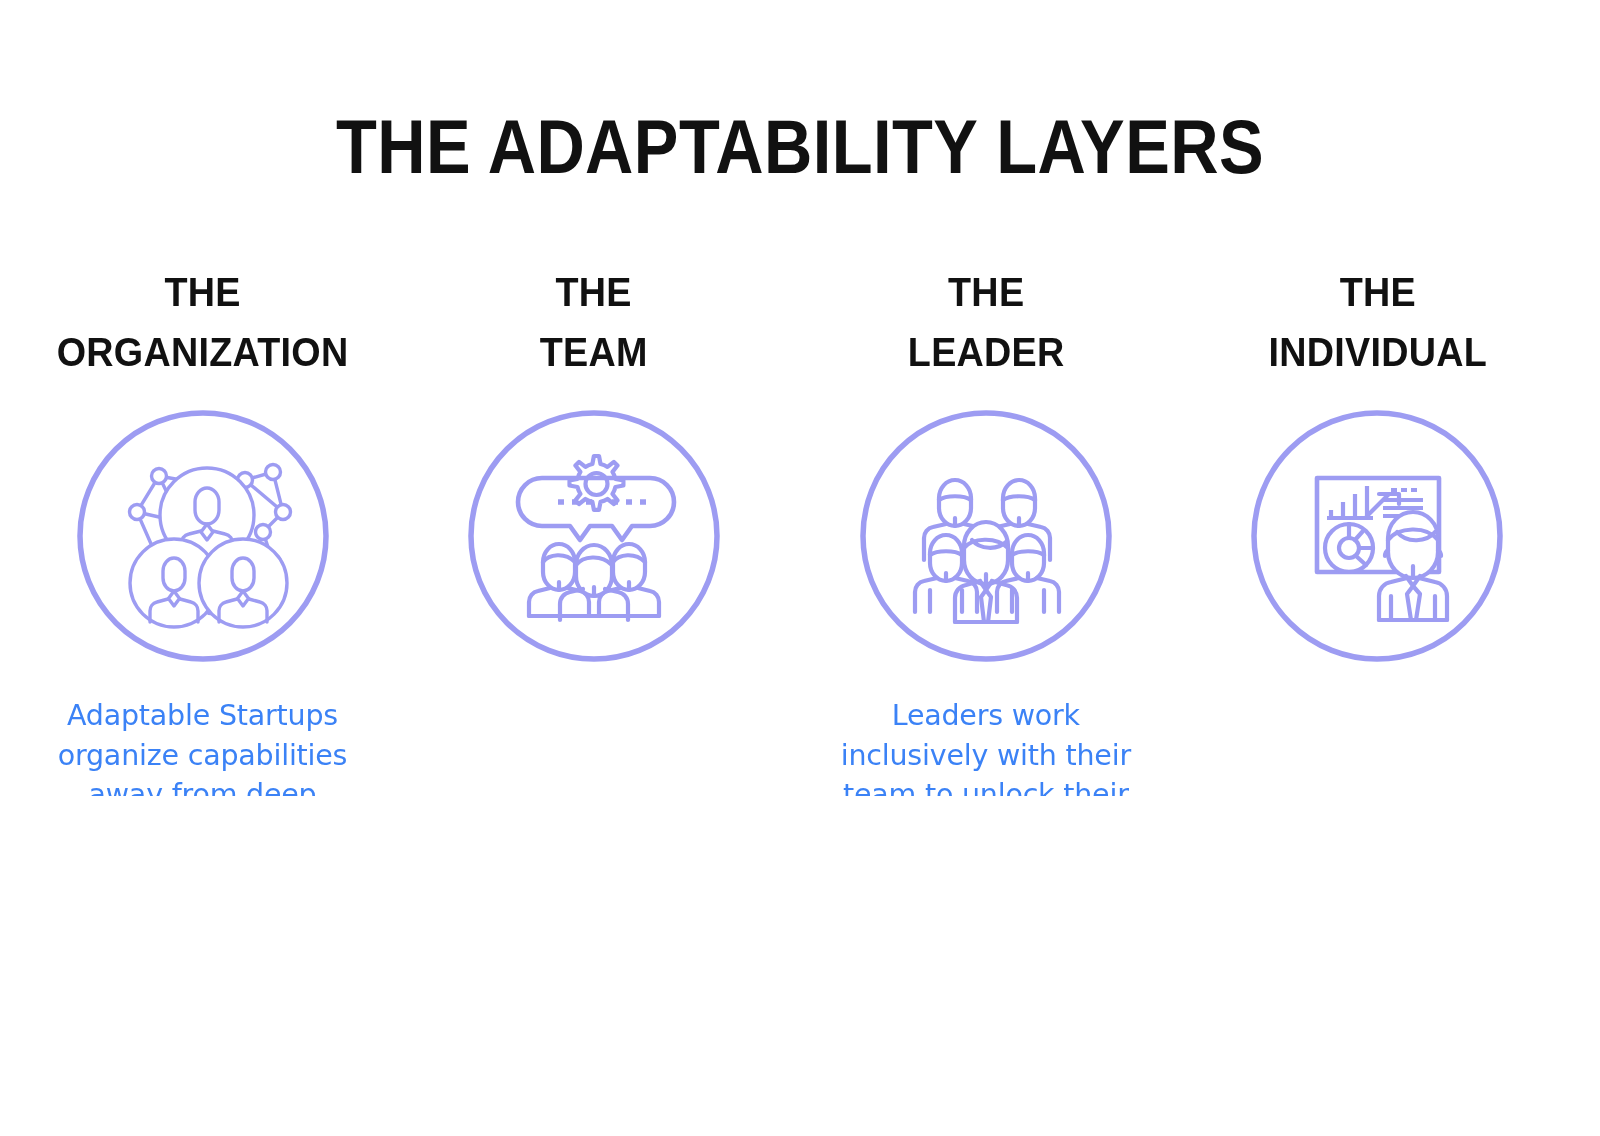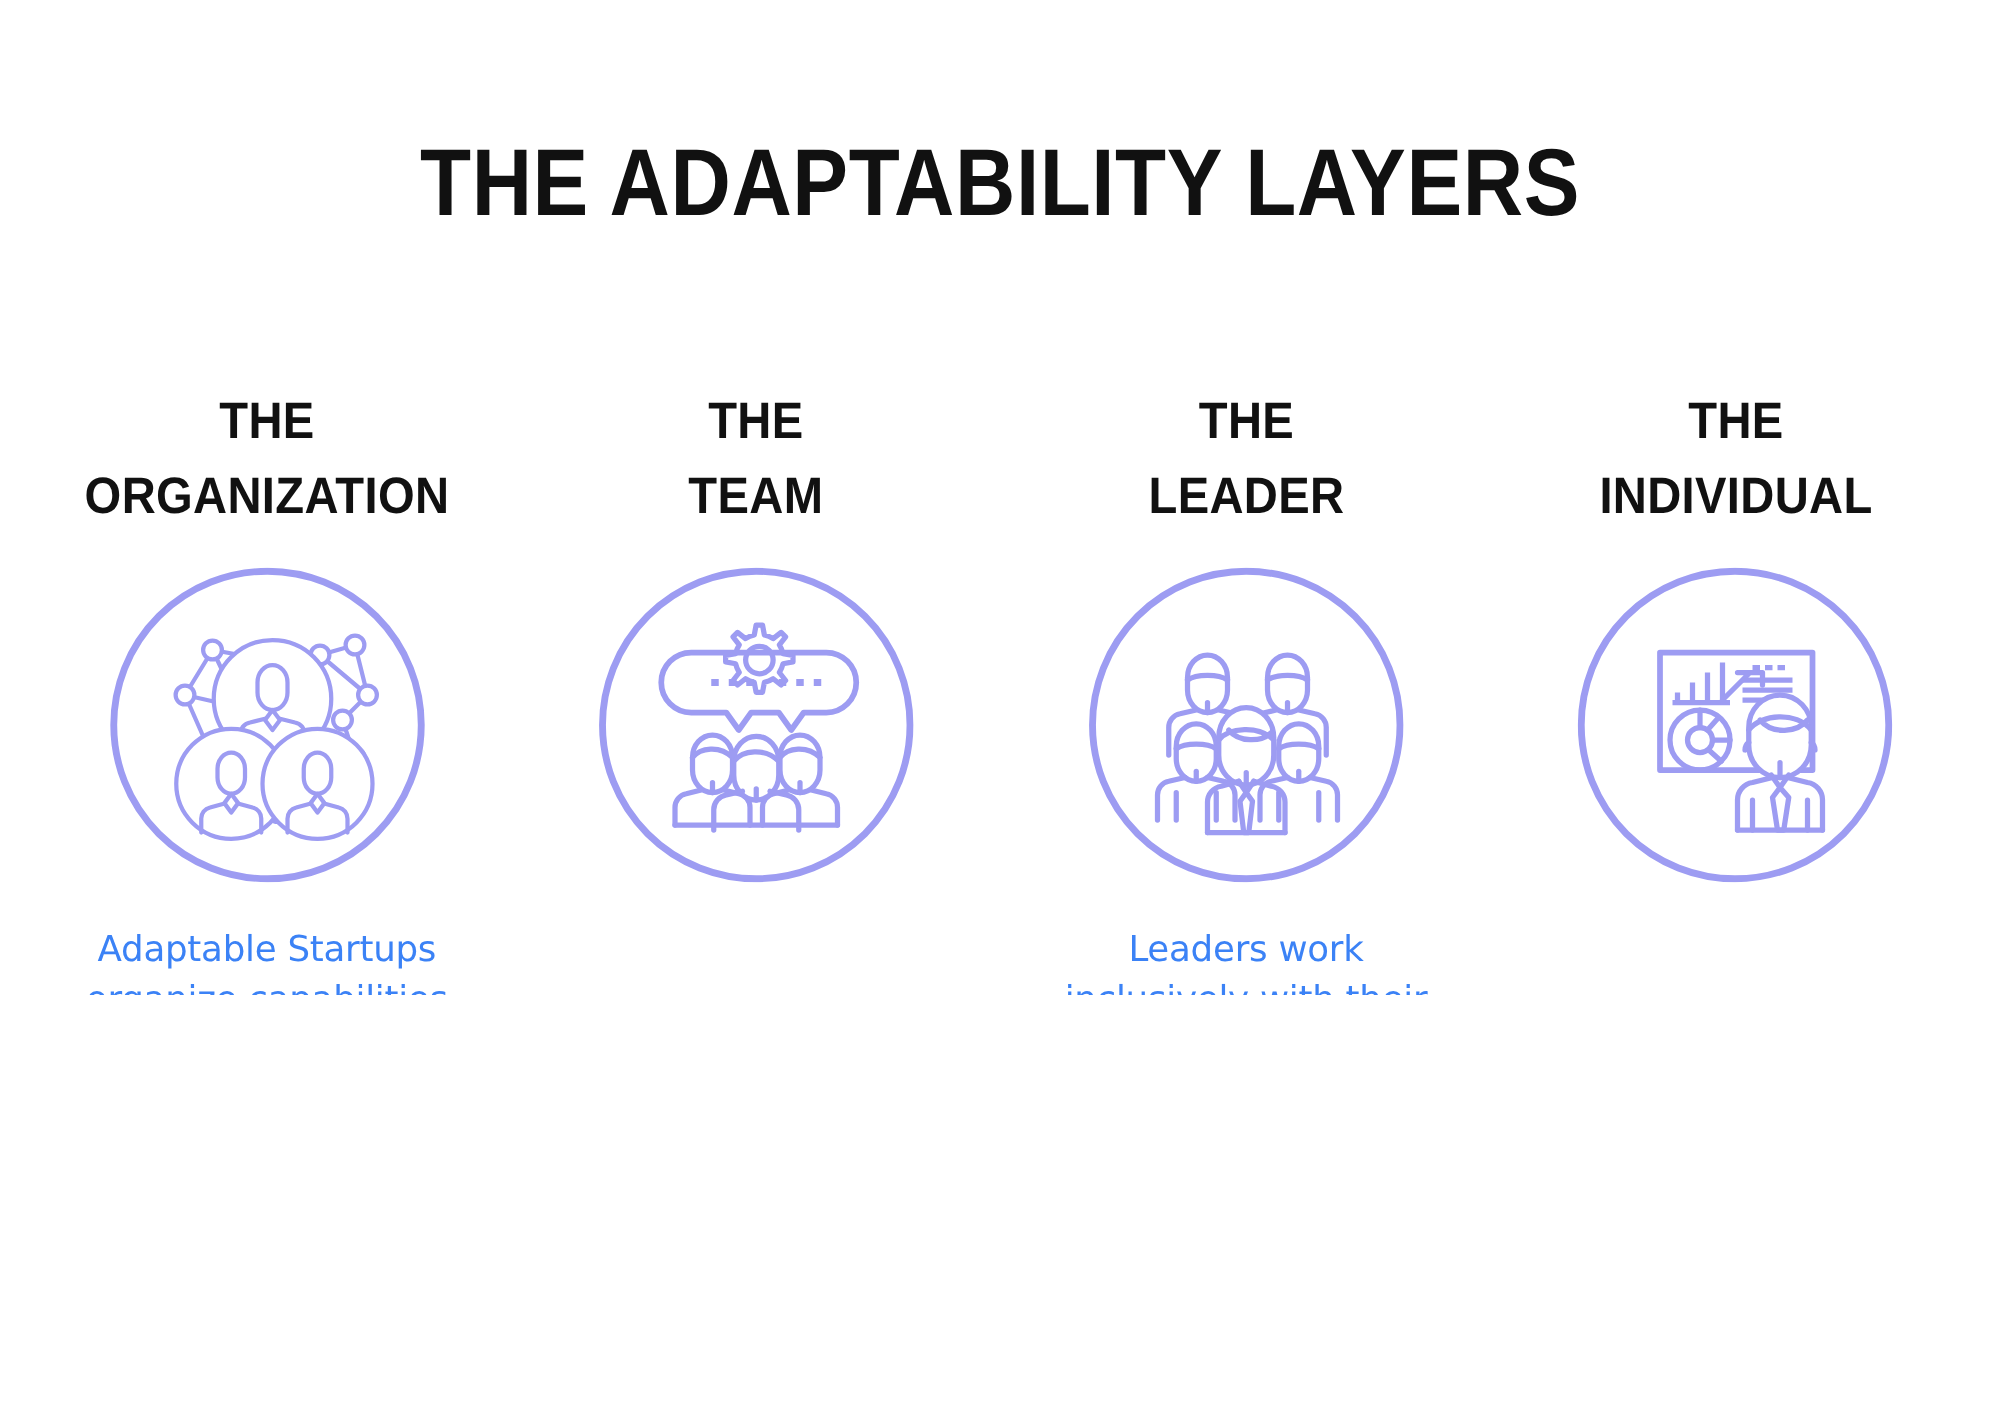--- a/index.html
+++ b/index.html
@@ -34,27 +34,26 @@
     color: #111111;
     transform: scaleX(0.88);
     transform-origin: center top;
     white-space: nowrap;
   }
 
   
   .columns {
     position: absolute;
     top: 262px;
-    left: 31px;
+    left: 20px;
     width: 1540px;
     display: flex;
     flex-direction: row;
     align-items: flex-start;
     justify-content: space-between;
-    margin-top: 44px;
   }
 
   .column {
     width: 365px;
     display: flex;
     flex-direction: column;
     align-items: center;
   }
 
   .col-heading {

